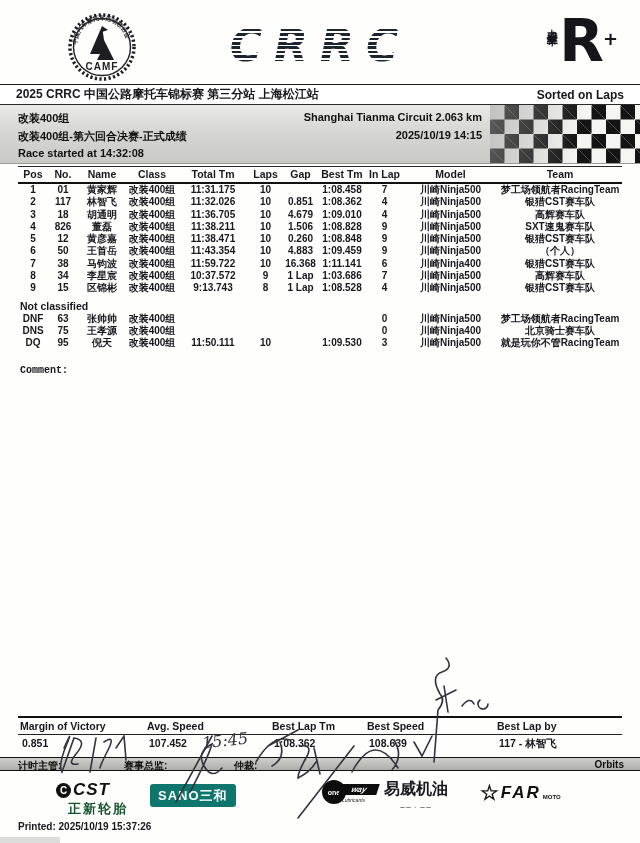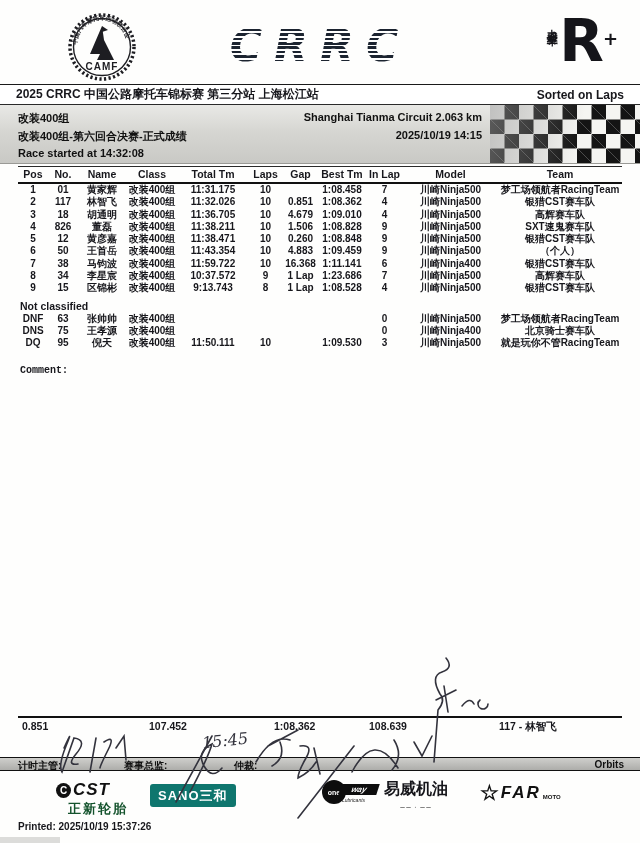--- a/index.html
+++ b/index.html
@@ -257,21 +257,21 @@
             <td>银猎CST赛车队</td>
           </tr>
           <tr>
             <td>8</td>
             <td>34</td>
             <td>李星宸</td>
             <td>改装400组</td>
             <td>10:37.572</td>
             <td>9</td>
             <td>1 Lap</td>
-            <td>1:23.686</td>
+            <td>1:03.686</td>
             <td>7</td>
             <td>川崎Ninja500</td>
             <td>高辉赛车队</td>
           </tr>
           <tr>
             <td>9</td>
             <td>15</td>
             <td>区锦彬</td>
             <td>改装400组</td>
             <td>9:13.743</td>
@@ -343,20 +343,27 @@
           </tr>
         </tbody>
     </table>
 
     <div class="comment">
       <div class="c-label">Comment:</div>
     </div>
   </div>
 
   <div class="summary">
+    <div class="summary-row labels">
+      <div class="s-cell c1">Margin of Victory</div>
+      <div class="s-cell c2">Avg. Speed</div>
+      <div class="s-cell c3">Best Lap Tm</div>
+      <div class="s-cell c4">Best Speed</div>
+      <div class="s-cell c5">Best Lap by</div>
+    </div>
     <div class="summary-row values">
       <div class="s-cell c1">0.851</div>
       <div class="s-cell c2">107.452</div>
       <div class="s-cell c3">1:08.362</div>
       <div class="s-cell c4">108.639</div>
       <div class="s-cell c5">117 - 林智飞</div>
     </div>
   </div>
 
   <div class="officials">

